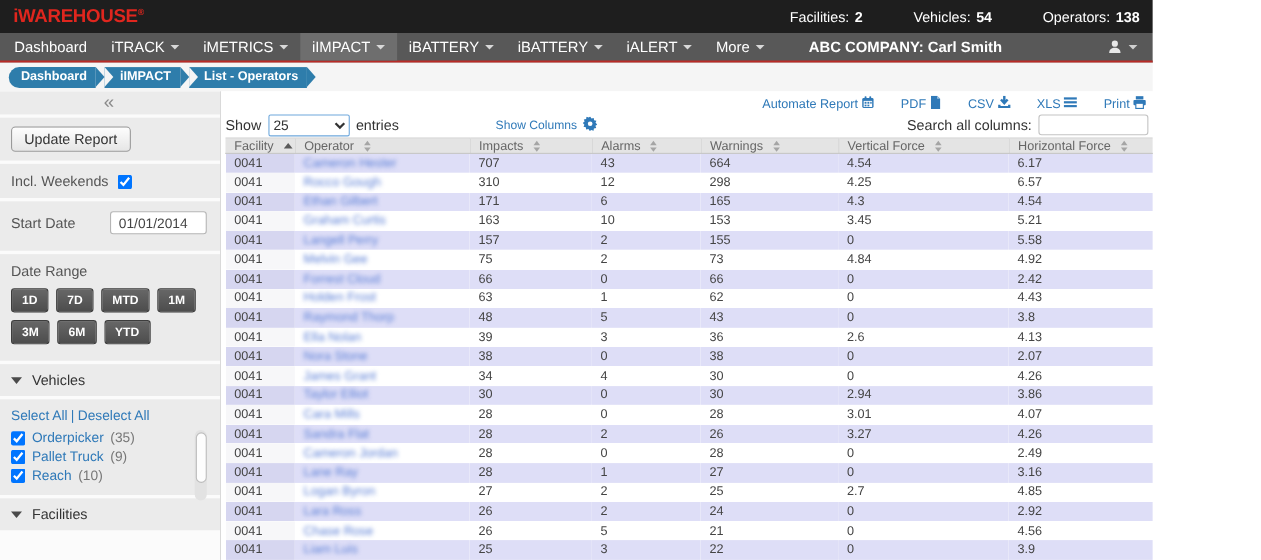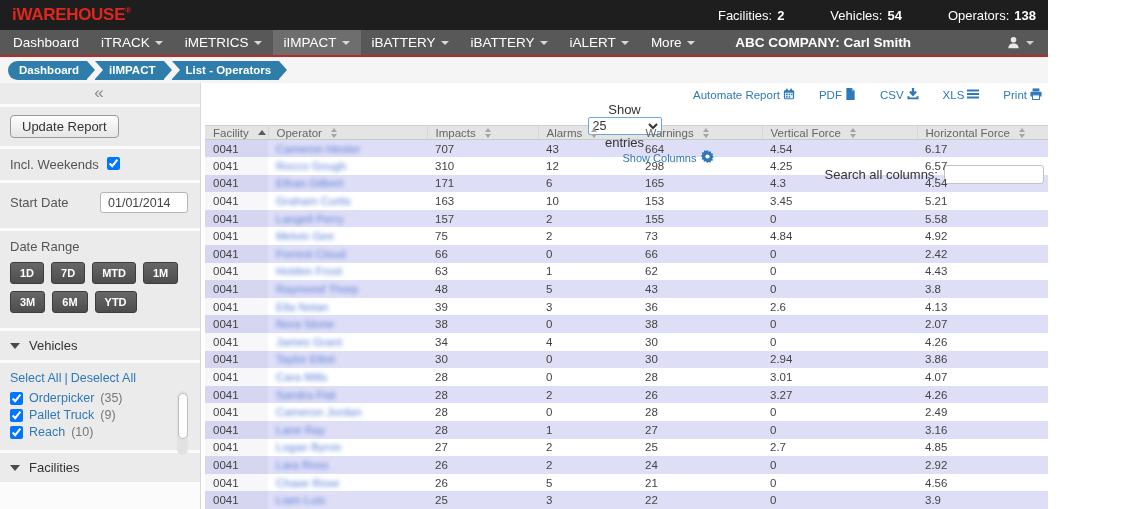--- a/index.html
+++ b/index.html
@@ -31,21 +31,21 @@
   .crumb::before { content:""; position:absolute; left:0; top:0; border-left:8px solid #f5f5f5; border-top:9.5px solid transparent; border-bottom:9.5px solid transparent; }
   .crumb:first-child { border-radius:10px 0 0 10px; padding-left:11px; }
   .crumb:first-child::before { display:none; }
 
   
   .body-wrap { display:flex; height:426px; }
   .sidebar { width:201px; min-width:201px; background:#fbfbfb; border-right:1px solid #d9d9d9; font-size:13px; color:#444; overflow:hidden; }
   .panel { background:#ebebeb; margin-bottom:3px; padding:8px 10px; }
   .collapse-row { background:#ebebeb; margin-bottom:3px; text-align:center; color:#8a8a8a; font-size:17px; padding:2px 0 4px; cursor:pointer; line-height:15px; letter-spacing:2px; }
   .btn-update { font-family:"Liberation Sans",sans-serif; font-size:13px; color:#333; background:linear-gradient(#fdfdfd,#e6e6e6); border:1px solid #9a9a9a; border-radius:4px; padding:3px 11px; cursor:pointer; }
-  .row-flex { display:flex; align-items:flex-start; justify-content:flex-start; }
+  .row-flex { display:flex; align-items:flex-end; justify-content:flex-start; }
   .panel .field-label { color:#555; }
   .panel.dates { display:flex; align-items:center; justify-content:space-between; padding:9px 12px 15px 10px; }
   .date-input { width:88px; height:21px; border:1px solid #b5b5b5; border-radius:3px; font-family:"Liberation Sans",sans-serif; font-size:12.5px; color:#444; padding:0 7px; background:#fff; }
   .chk { margin-left:8px; }
   .range-label { color:#555; margin-bottom:8px; }
   .range-row { display:flex; gap:7px; margin-bottom:7px; }
   .btn-range { font-family:"Liberation Sans",sans-serif; font-size:11px; font-weight:bold; color:#fff; background:linear-gradient(#676767,#4d4d4d); border:1px solid #3d3d3d; border-radius:3px; padding:4px 9px; cursor:pointer; }
   .sec-header { display:flex; align-items:center; gap:9px; color:#333; padding:7px 10px; cursor:pointer; }
   .tri-down { width:0; height:0; border-left:5px solid transparent; border-right:5px solid transparent; border-top:6px solid #4a4a4a; display:inline-block; }
   .links-line { font-size:12.5px; padding-bottom:6px; }
@@ -55,21 +55,21 @@
   .vitem { display:flex; align-items:center; gap:6px; font-size:12.5px; margin-bottom:3px; }
   .vitem .vname { color:#2f79b8; cursor:pointer; }
   .vitem .vcount { color:#777; }
   .scroll-track { position:absolute; right:2px; top:0px; width:11px; height:64px; background:#e2e2e2; border-radius:6px; }
   .scroll-thumb { position:absolute; left:0.5px; top:2px; width:10px; height:46px; background:#fdfdfd; border:1px solid #bdbdbd; border-radius:6px; cursor:pointer; }
 
   
   .main { flex:1; background:#fff; padding:0 4px; overflow:hidden; }
   .export-row { height:15px; margin-top:4px; display:flex; justify-content:flex-end; align-items:center; gap:24px; font-size:11.5px; padding-right:2px; }
   .export-link { color:#2f79b8; text-decoration:none; display:flex; align-items:center; gap:3px; cursor:pointer; }
-  .controls-row { height:23px; display:flex; align-items:center; font-size:13px; color:#333; margin-bottom:0;flex-direction:column; }
+  .controls-row { height:23px; display:flex; align-items:center; font-size:13px; color:#333; margin-bottom:0; }
   .show-select { width:74px; height:20px; border:1px solid #6fa8dc; border-radius:2px; font-family:"Liberation Sans",sans-serif; font-size:12.5px; color:#333; margin:0 6px; background:#fff; }
   .show-columns { margin-left:88px; color:#2f79b8; font-size:11px; text-decoration:none; display:flex; align-items:center; gap:5px; cursor:pointer; }
   .search-group { margin-left:auto; display:flex; align-items:center; gap:6px; font-size:13px; color:#333; }
   .search-input { width:100px; height:19px; border:1px solid #c3c3c3; border-radius:3px; padding:0 5px; font-family:"Liberation Sans",sans-serif; font-size:12px; }
 
   
   table.ops { border-collapse:collapse; table-layout:fixed; width:880px; font-size:11.5px; color:#444; }
   table.ops th { height:14px; background:#e4e4e4; border-top:1px solid #cfcfcf; border-bottom:1px solid #c8c8c8; border-left:1px solid #d6d6d6; font-weight:normal; color:#666; text-align:left; padding:0 8px; font-size:11.5px; white-space:nowrap; cursor:pointer; }
   table.ops th:first-child { border-left:none; }
   table.ops td { height:17.6px; padding:0 8px; white-space:nowrap; overflow:hidden; }

